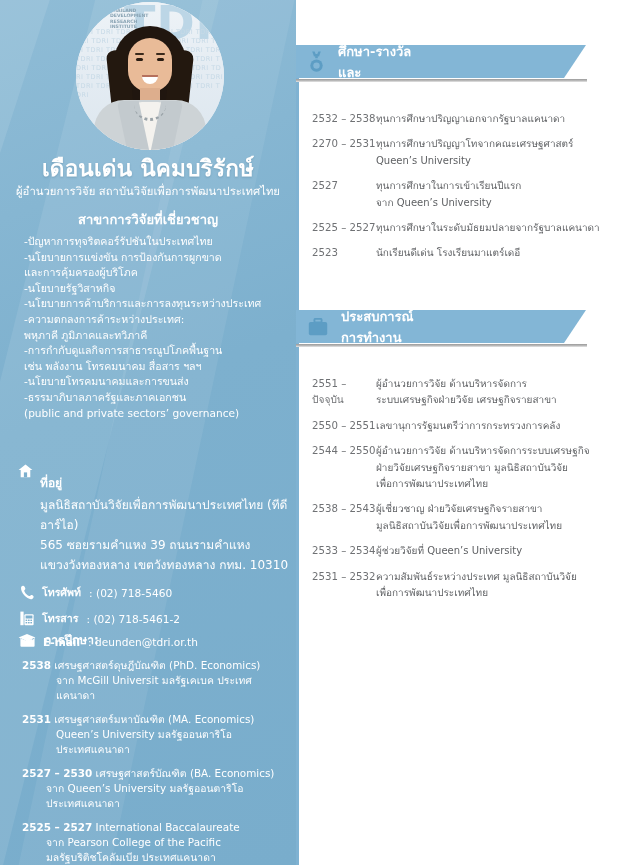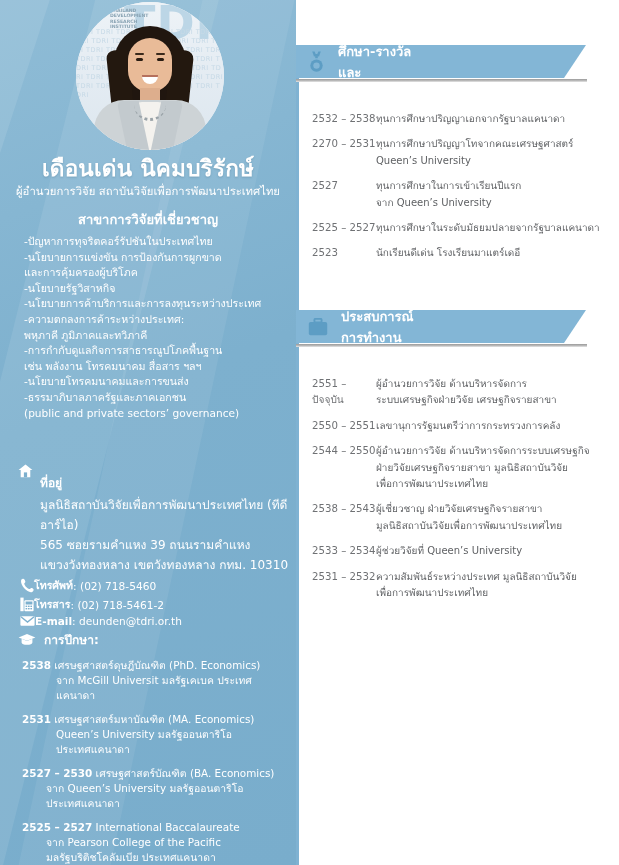--- a/index.html
+++ b/index.html
@@ -106,21 +106,21 @@
     position:absolute;left:24px;top:234px;width:260px;
     font-size:10.6px;line-height:15.6px;color:#ffffff;
   }
   .expertise-list div{white-space:nowrap;}
 
   
   .contact{position:absolute;left:18px;top:449px;width:272px;color:#fff;}
   .c-head{display:flex;align-items:center;gap:7px;margin-bottom:3px;}
   .c-head-text{font-size:12px;font-weight:bold;color:#fff;margin-top:24px;}
   .addr{font-size:12px;line-height:20px;color:#ffffff;padding-left:22px;}
-  .c-row{display:flex;align-items:center;margin-top:2px;padding-left:2px;}
+  .c-row{display:flex;align-items:center;gap:8px;margin-top:9px;padding-left:2px;}
   .c-label{font-size:10.6px;font-weight:bold;color:#fff;}
   .c-value{font-size:10.6px;color:#fff;}
 
   
   .edu{position:absolute;left:18px;top:630px;width:272px;color:#fff;}
   .edu-head{display:flex;align-items:center;gap:8px;}
   .edu-head-text{font-size:12px;font-weight:bold;color:#fff;}
   .edu-item{margin-top:9px;padding-left:4px;}
   .edu-l1{font-size:10.4px;line-height:15px;color:#ffffff;}
   .edu-yr{font-weight:bold;color:#ffffff;}

